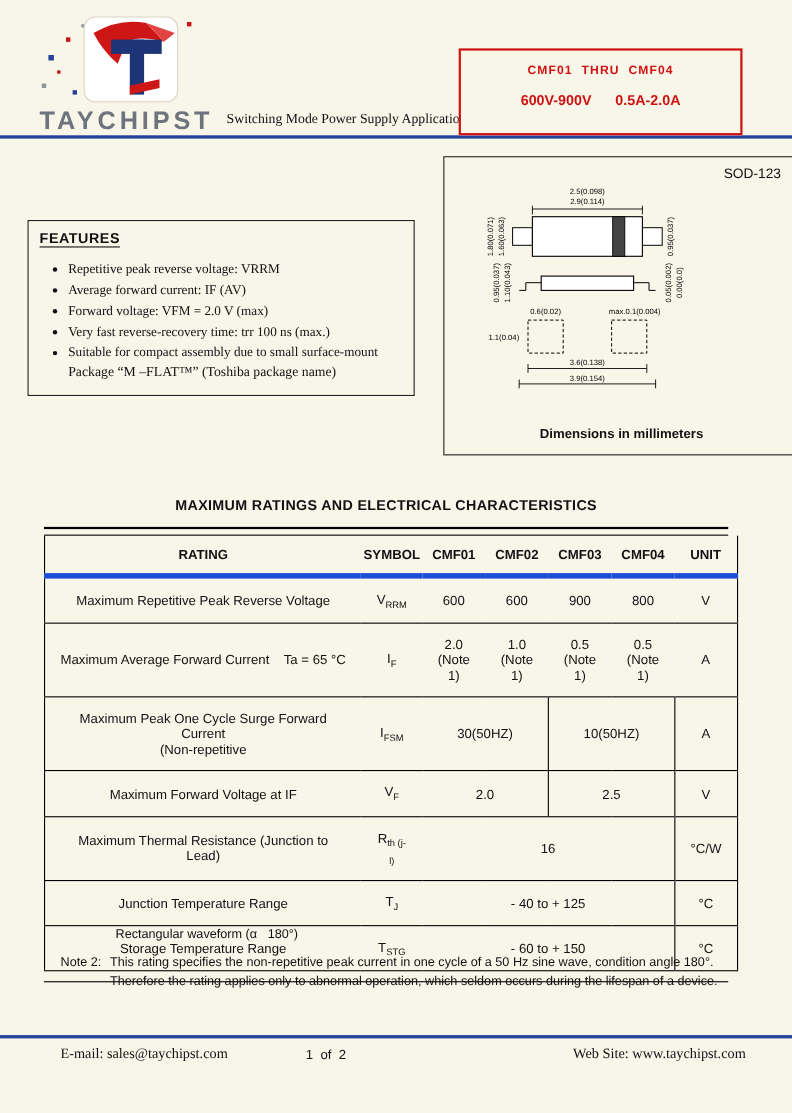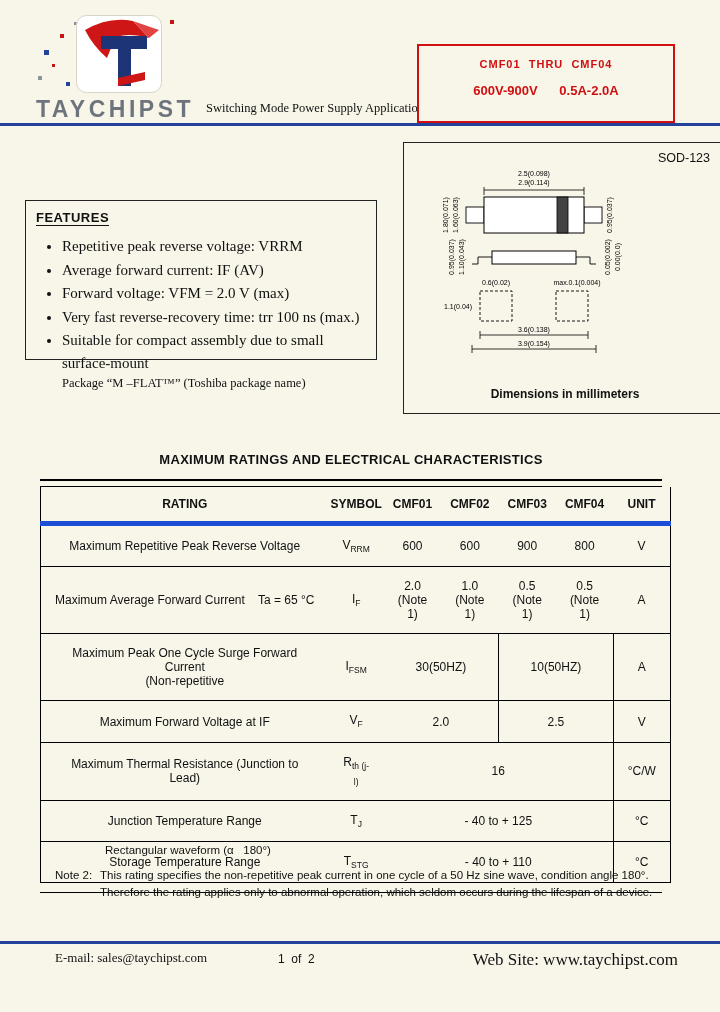--- a/index.html
+++ b/index.html
@@ -23,21 +23,21 @@
   .pkg-box{position:absolute;left:403px;top:142px;width:324px;height:272px;border:1px solid #222;box-sizing:border-box;}
   .pkg-name{position:absolute;top:8px;right:16px;font-size:12.5px;}
   .pkg-svg{position:absolute;left:10px;top:24px;}
   .pkg-svg text{font-size:7px;fill:#000;font-family:"Liberation Sans",sans-serif;}
   .pkg-note{position:absolute;bottom:12px;width:100%;text-align:center;font-weight:bold;font-size:12px;}
 
   
   .features-box{position:absolute;left:25px;top:200px;width:352px;height:160px;border:1px solid #222;
                 box-sizing:border-box;padding:7px 10px;}
   .features-heading{display:inline-block;font-weight:bold;font-size:13px;border-bottom:1.5px solid #111;letter-spacing:.5px;}
-  ul.features{margin:9px 0 0 0;padding-left:26px;font-family:"Liberation Serif",serif;font-size:15px;line-height:1.5;}
+  ul.features{margin:9px 0 0 0;padding-left:26px;font-family:"Liberation Serif",serif;font-size:12px;line-height:1.5;}
   ul.features li{margin-bottom:1px;}
   .pkg-line{margin-left:26px;margin-top:2px;font-family:"Liberation Serif",serif;font-size:12.5px;}
 
   
   .ratings-block{position:absolute;left:40px;top:452px;width:622px;}
   .ratings-title{text-align:center;font-weight:bold;font-size:13px;letter-spacing:.3px;}
   .double-rule{margin-top:12px;border-top:2px solid #000;border-bottom:1px solid #000;height:5px;}
   table.ratings{width:100%;border-collapse:collapse;font-size:12px;
                 border-left:1px solid #000;border-right:1px solid #000;border-bottom:1px solid #000;}
   table.ratings th{font-weight:bold;padding:10px 2px;border-bottom:5px solid #1d4ed8;font-size:12px;}
@@ -58,21 +58,21 @@
   .note-row{display:flex;margin-bottom:1px;}
   .note-label{width:45px;flex:none;}
   .note-indent{margin-left:50px;margin-bottom:1px;}
   .note-gap{margin-top:8px;}
   .note-cont{margin-left:45px;}
 
   
   .rule-bottom{position:absolute;left:0;top:941px;width:720px;height:3px;background:#24419b;}
   .footer-email{position:absolute;left:55px;top:950px;font-family:"Liberation Serif",serif;font-size:13px;}
   .footer-page{position:absolute;left:278px;top:952px;font-size:12px;white-space:pre;}
-  .footer-web{position:absolute;right:42px;top:950px;font-family:"Liberation Serif",serif;font-size:17px;}
+  .footer-web{position:absolute;right:42px;top:950px;font-family:"Liberation Serif",serif;font-size:13px;}
 </style>
 </head>
 <body>
 
 <div class="page">
 
   <div class="logo-wrap">
     <div class="confetti">
       <span style="left:14px;top:38px;width:5px;height:5px;background:#24419b;"></span>
       <span style="left:30px;top:22px;width:4px;height:4px;background:#c41414;"></span>
@@ -231,21 +231,21 @@
         </tr>
         <tr>
           <td class="rating mid">Junction Temperature Range</td>
           <td class="mid"><span>T</span><sub>J</sub></td>
           <td colspan="4" class="mid">- 40 to + 125</td>
           <td class="usep mid">°C</td>
         </tr>
         <tr>
           <td class="rating mid">Storage Temperature Range</td>
           <td class="mid"><span>T</span><sub>STG</sub></td>
-          <td colspan="4" class="mid">- 40 to + 110</td>
+          <td colspan="4" class="mid">- 60 to + 150</td>
           <td class="usep mid">°C</td>
         </tr>
       </tbody>
     </table>
     <div class="bottom-rule"></div>
   </div>
 
   <div class="notes">
     <div class="note-indent prespace">Rectangular waveform (α   180°)</div>
     <div class="note-row note-gap">

